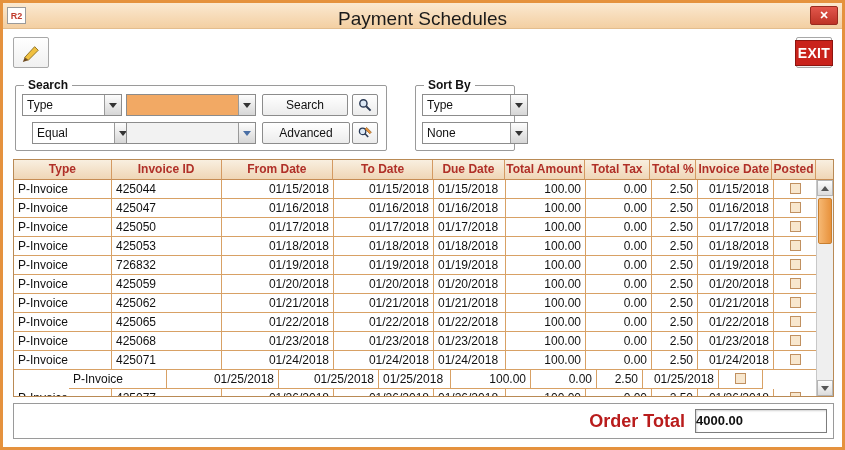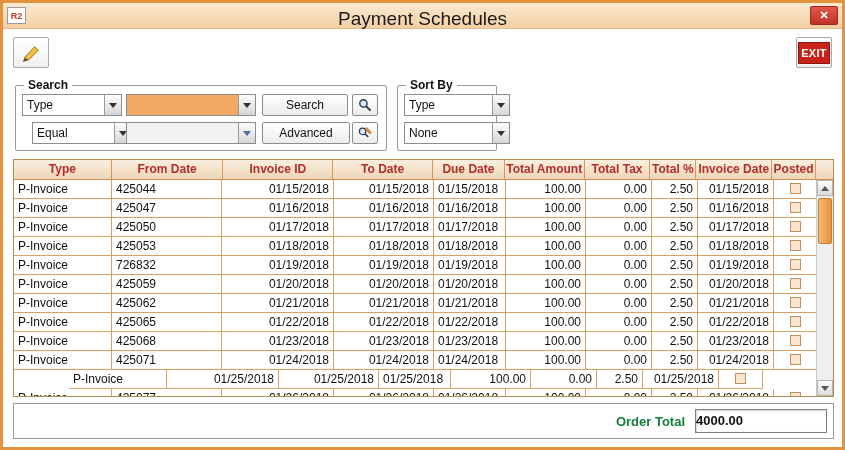--- a/index.html
+++ b/index.html
@@ -34,29 +34,29 @@
   .tool-btn {
     position:absolute; top:7px; width:36px; height:31px;
     background:linear-gradient(#ffffff,#f0f0f0);
     border:1px solid #a8a8a8; border-radius:2px;
     display:flex; align-items:center; justify-content:center;
   }
   .edit-btn { left:10px; }
   .exit-btn { right:10px; }
   .exit-box {
     background:#C9221B; border:1px solid #8d1510; color:#fff;
-    font-size:11px; font-weight:bold; padding:4px 2px; letter-spacing:.3px;
+    font-size:14px; font-weight:bold; padding:4px 2px; letter-spacing:.3px;
   }
   
   .groupbox {
     position:absolute; top:82px; height:66px;
     border:1px solid #9a9a9a; border-radius:2px; background:#fff;
   }
   .search-group { left:12px; width:372px; }
-  .sort-group   { left:394px; width:100px; }
+  .sort-group   { left:412px; width:100px; }
   .legend {
     position:absolute; top:-8px; left:8px; background:#fff; padding:0 4px;
     font-size:12px; font-weight:bold; color:#111;
   }
   
   .combo {
     position:absolute; height:22px; background:#fff;
     border:1px solid #8c8c8c; display:flex;
   }
   .combo .val {
@@ -136,21 +136,21 @@
   .sb-thumb {
     position:absolute; left:1px; top:18px; width:14px; height:46px;
     background:linear-gradient(90deg,#F6B873,#E8923C); border:1px solid #C87F2F; border-radius:2px;
   }
   
   .footer {
     position:absolute; left:10px; top:400px; width:821px; height:36px;
     border:1px solid #9a9a9a; background:#fff;
     display:flex; align-items:center; justify-content:flex-end; gap:10px; padding-right:6px;
   }
-  .footer-label { font-size:13px; font-weight:bold; color:#15803d; }
+  .footer-label { font-size:18px; font-weight:bold; color:#b91c1c; }
   .footer-value {
     width:132px; height:24px; border:1px solid #7d7d7d; background:#fff;
     box-shadow:inset 1px 1px 2px rgba(0,0,0,.18);
     font-size:13px; font-weight:bold; color:#111;
     text-align:left; line-height:22px; padding-right:6px;
   }
   svg { display:block; }
 </style>
 </head>
 <body>
@@ -238,22 +238,22 @@
       <span class="val">None</span>
       <span class="arrow-btn">
           <span class="tri-down"></span>
         </span>
     </div>
   </div>
 
   <div class="table-wrap">
     <div class="thead">
         <div class="th col0">Type</div>
+        <div class="th col1">Invoice ID</div>
         <div class="th col2">From Date</div>
-        <div class="th col1">Invoice ID</div>
         <div class="th col3">To Date</div>
         <div class="th col4">Due Date</div>
         <div class="th col5">Total Amount</div>
         <div class="th col6">Total Tax</div>
         <div class="th col7">Total %</div>
         <div class="th col8">Invoice Date</div>
         <div class="th col9">Posted</div>
         <div class="th col-fill"></div>
       </div>
     <div class="tbody">

